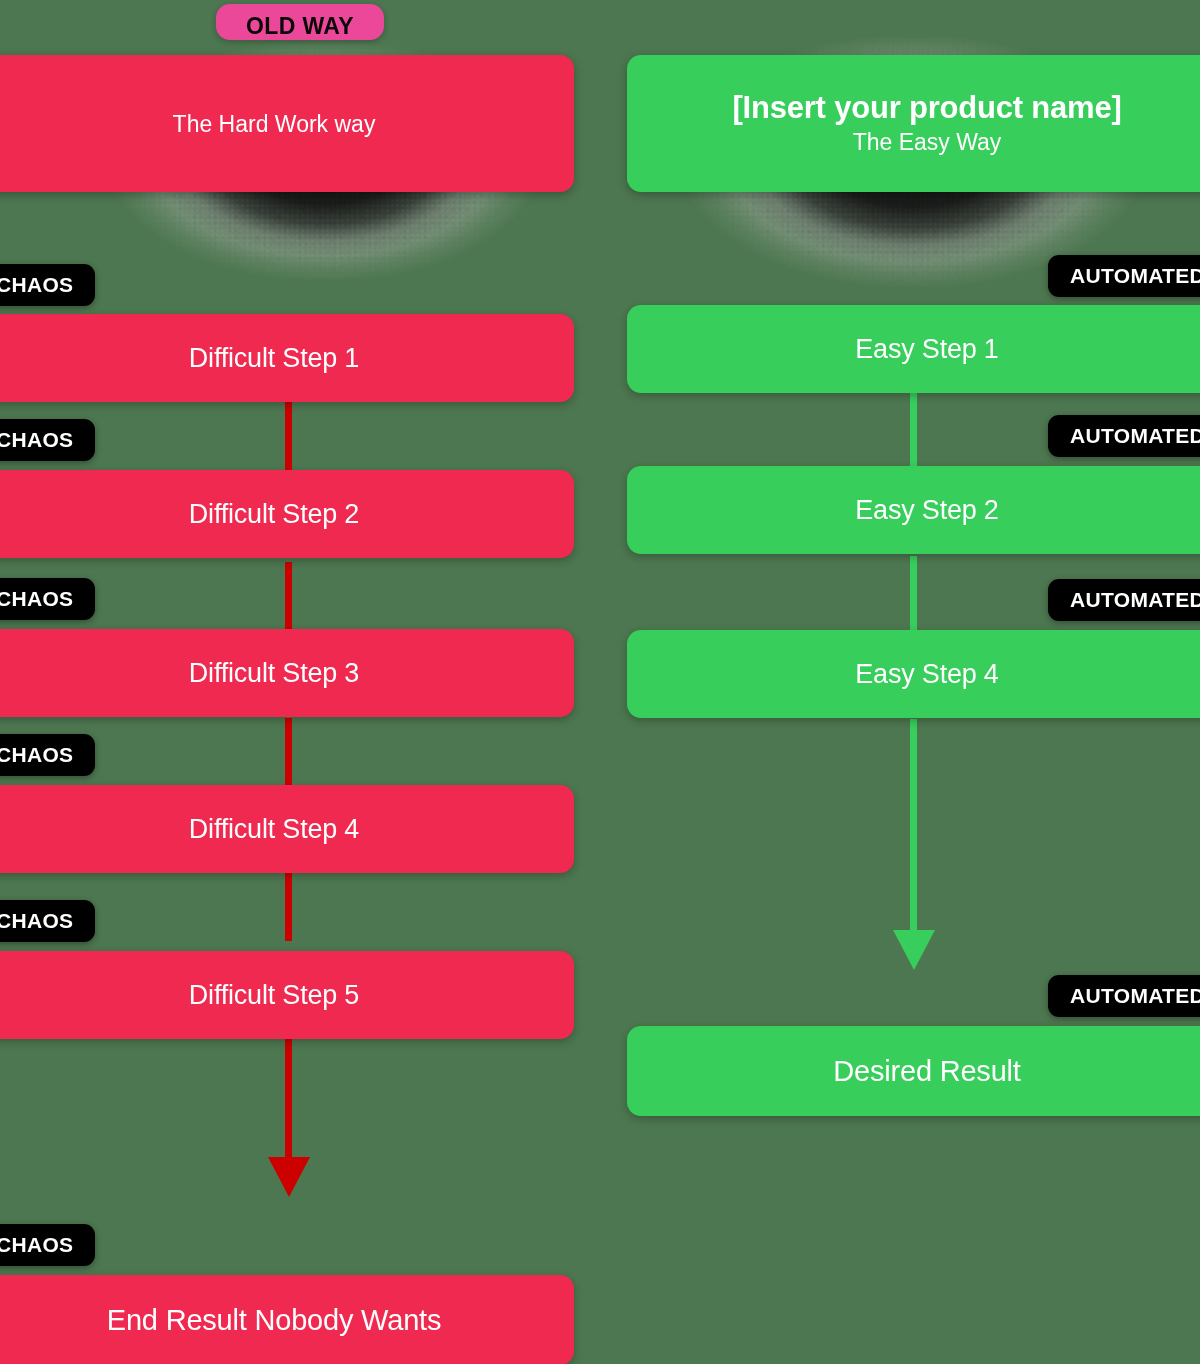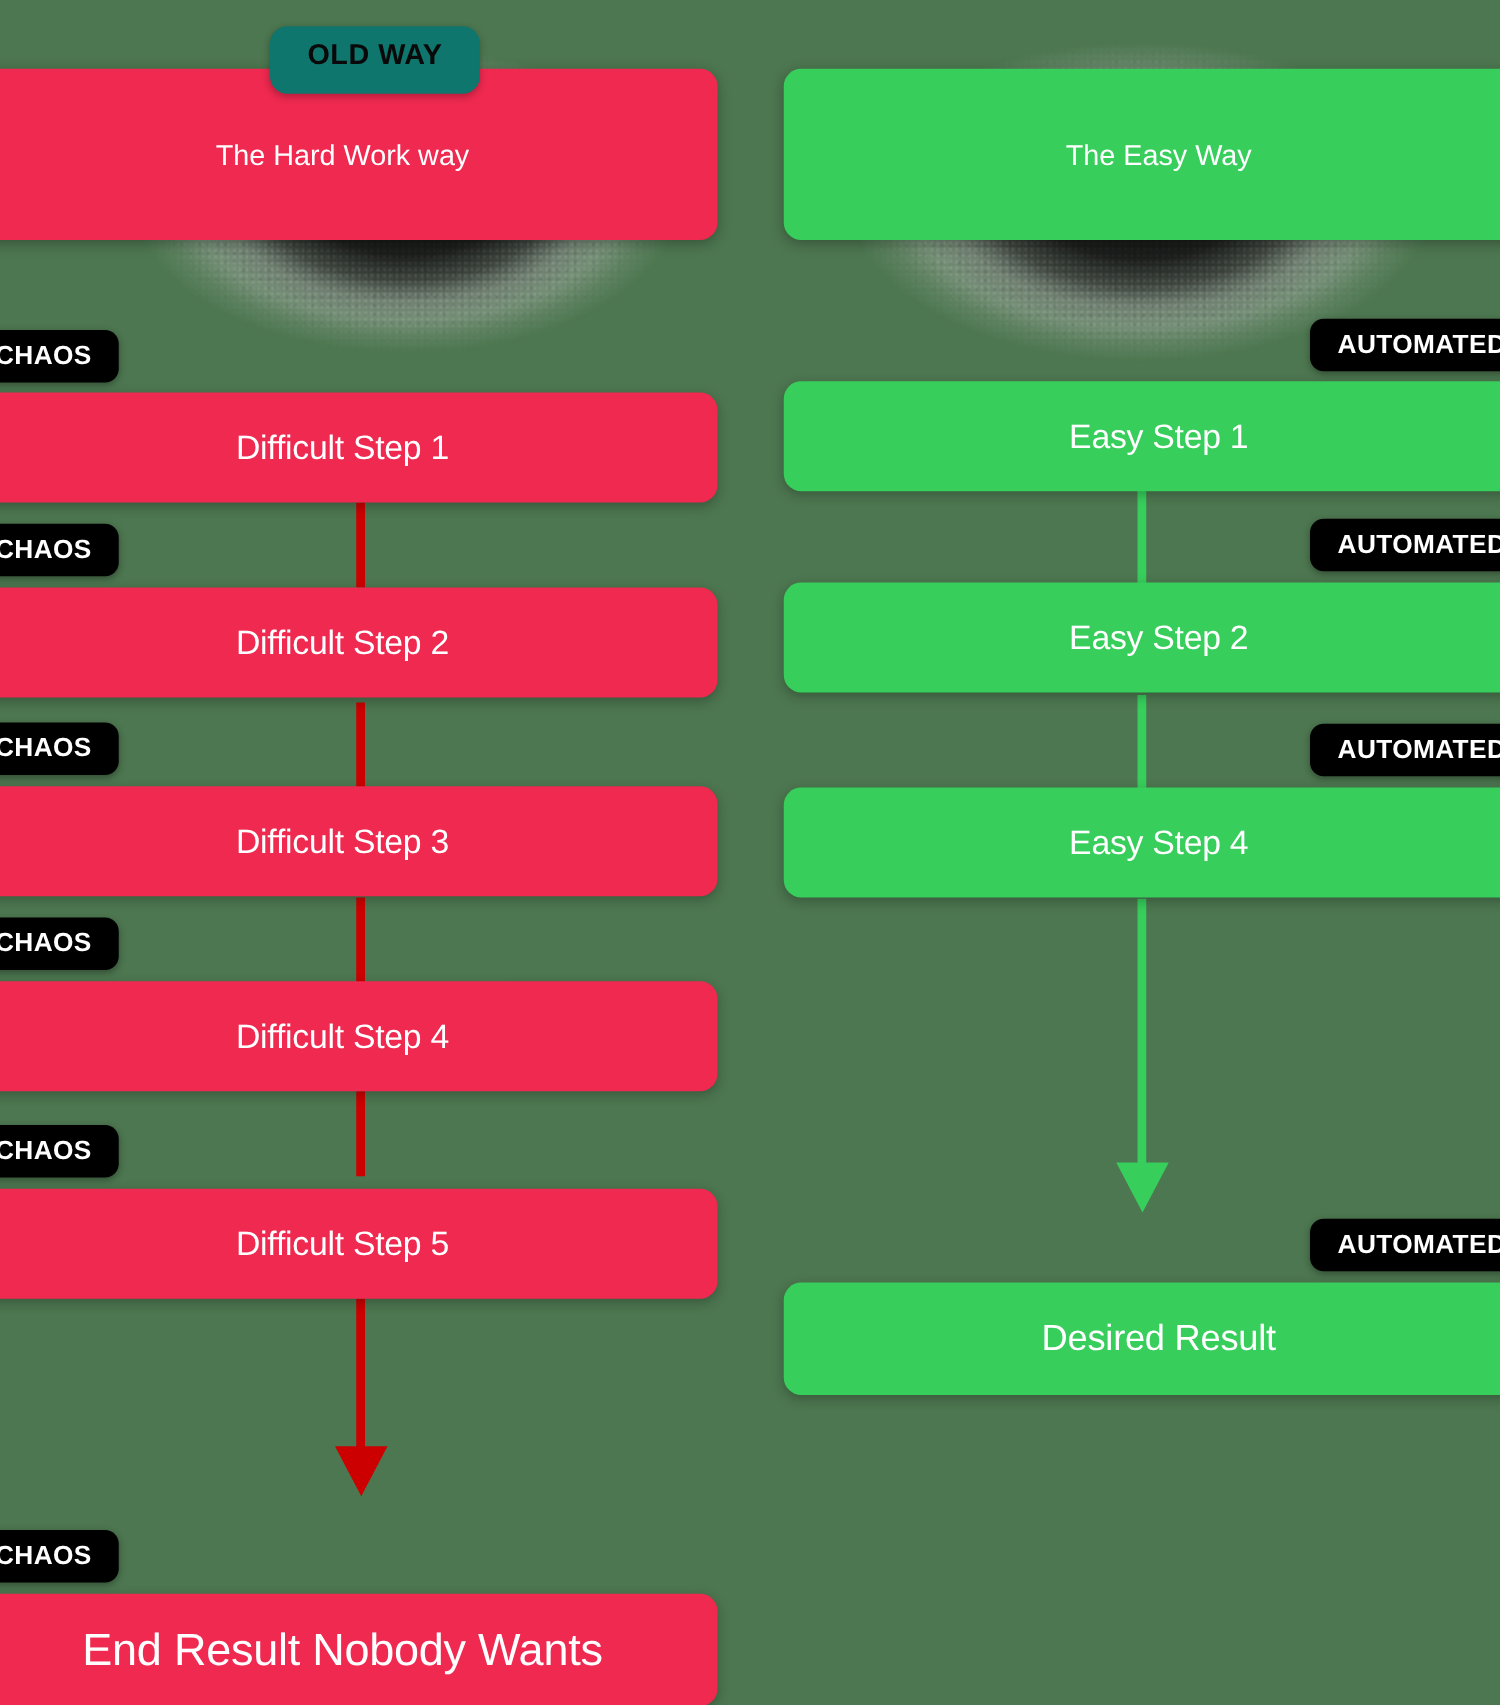--- a/index.html
+++ b/index.html
@@ -71,26 +71,26 @@
     top: 0;
     width: 600px;
     height: 1364px;
   }
   #col-old { left: 0; }
   #col-new { left: 600px; }
 
   
   .tab {
     position: absolute;
-    top: 21px;
+    top: 4px;
     left: 50%;
     transform: translateX(-50%);
-    background: #0f766e;
+    background: #ec4899;
     border-radius: 14px;
-    padding: 11px 30px 20px;
+    padding: 11px 30px 2px;
     z-index: 40;
     box-shadow: 0 2px 6px rgba(0,0,0,.25);
   }
   .tab span {
     display: block;
     font-size: 23px;
     font-weight: 700;
     letter-spacing: .4px;
     color: #090909;
     white-space: nowrap;
@@ -147,21 +147,21 @@
     color: #ffffff;
     letter-spacing: -0.2px;
     white-space: nowrap;
     line-height: 1;
   }
   #col-old .node { left: -26px; width: 600px; background: #ef2950; }
   #col-new .node { left: 27px;  width: 600px; background: #37ce5c; }
 
   #col-old .node.result { height: 90px; }
   #col-new .node.result { height: 90px; }
-  #col-old .node.result .node-label { font-size: 36px; text-align: right; }
+  #col-old .node.result .node-label { font-size: 29px; text-align: right; }
   #col-new .node.result .node-label { font-size: 29px; }
 
   
   .badge {
     position: absolute;
     background: #000000;
     border-radius: 11px;
     padding: 10px 22px 11px;
     z-index: 35;
     box-shadow: 0 2px 6px rgba(0,0,0,.35);
@@ -268,20 +268,21 @@
     </div>
     <div class="node result" style="top:1275px">
       <span class="node-label">End Result Nobody Wants</span>
     </div>
   </div>
 
   <div class="col" id="col-new">
 
 
     <div class="header-card" id="header-new">
+      <div class="header-title">[Insert your product name]</div>
       <div class="header-sub">The Easy Way</div>
     </div>
 
     <div class="conn" style="top:392px;height:78px"></div>
     <div class="conn" style="top:556px;height:78px"></div>
     <div class="conn" style="top:719px;height:218px"></div>
     <div class="arrow" style="top:930px"></div>
 
     <div class="badge" style="top:255px">
       <span>AUTOMATED</span>

